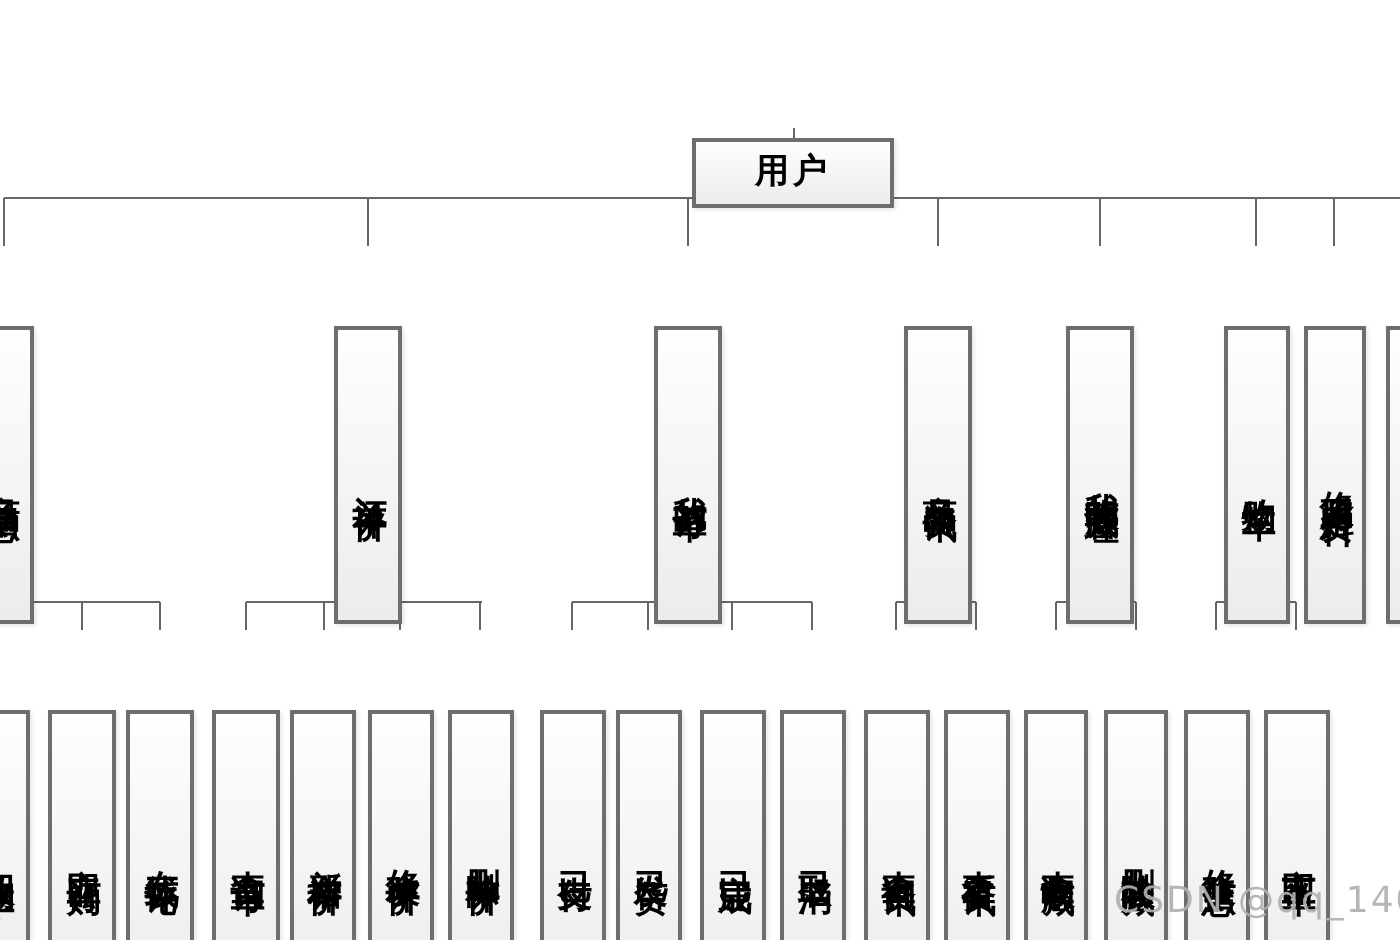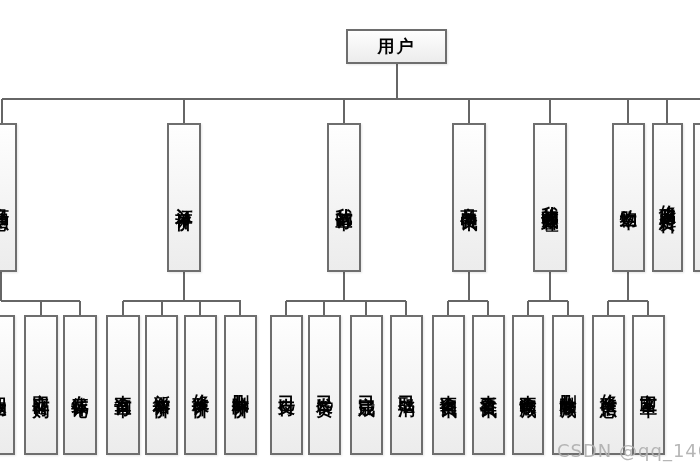--- a/index.html
+++ b/index.html
@@ -7,20 +7,21 @@
     position:relative;width:700px;height:470px;overflow:hidden;background:#ffffff;
     font-family:"DejaVu Sans","Liberation Sans",sans-serif;
   }
   .lines{position:absolute;left:0;top:0;width:700px;height:470px;z-index:1;}
   .node{
     position:absolute;z-index:2;box-sizing:border-box;
     border:2px solid #6e6e6e;
     background:linear-gradient(to bottom,#fefefe,#ececec);
     display:flex;align-items:center;justify-content:center;
     box-shadow:1px 1px 2px rgba(0,0,0,0.10);
+    margin-top:40px;
   }
   .node .lbl{
     color:#000;font-weight:700;font-size:17px;line-height:1;
     white-space:nowrap;
   }
   .v .lbl{
     writing-mode:vertical-rl;text-orientation:upright;
     letter-spacing:2px;
   }
   .root .lbl{font-size:17px;letter-spacing:2px;}

